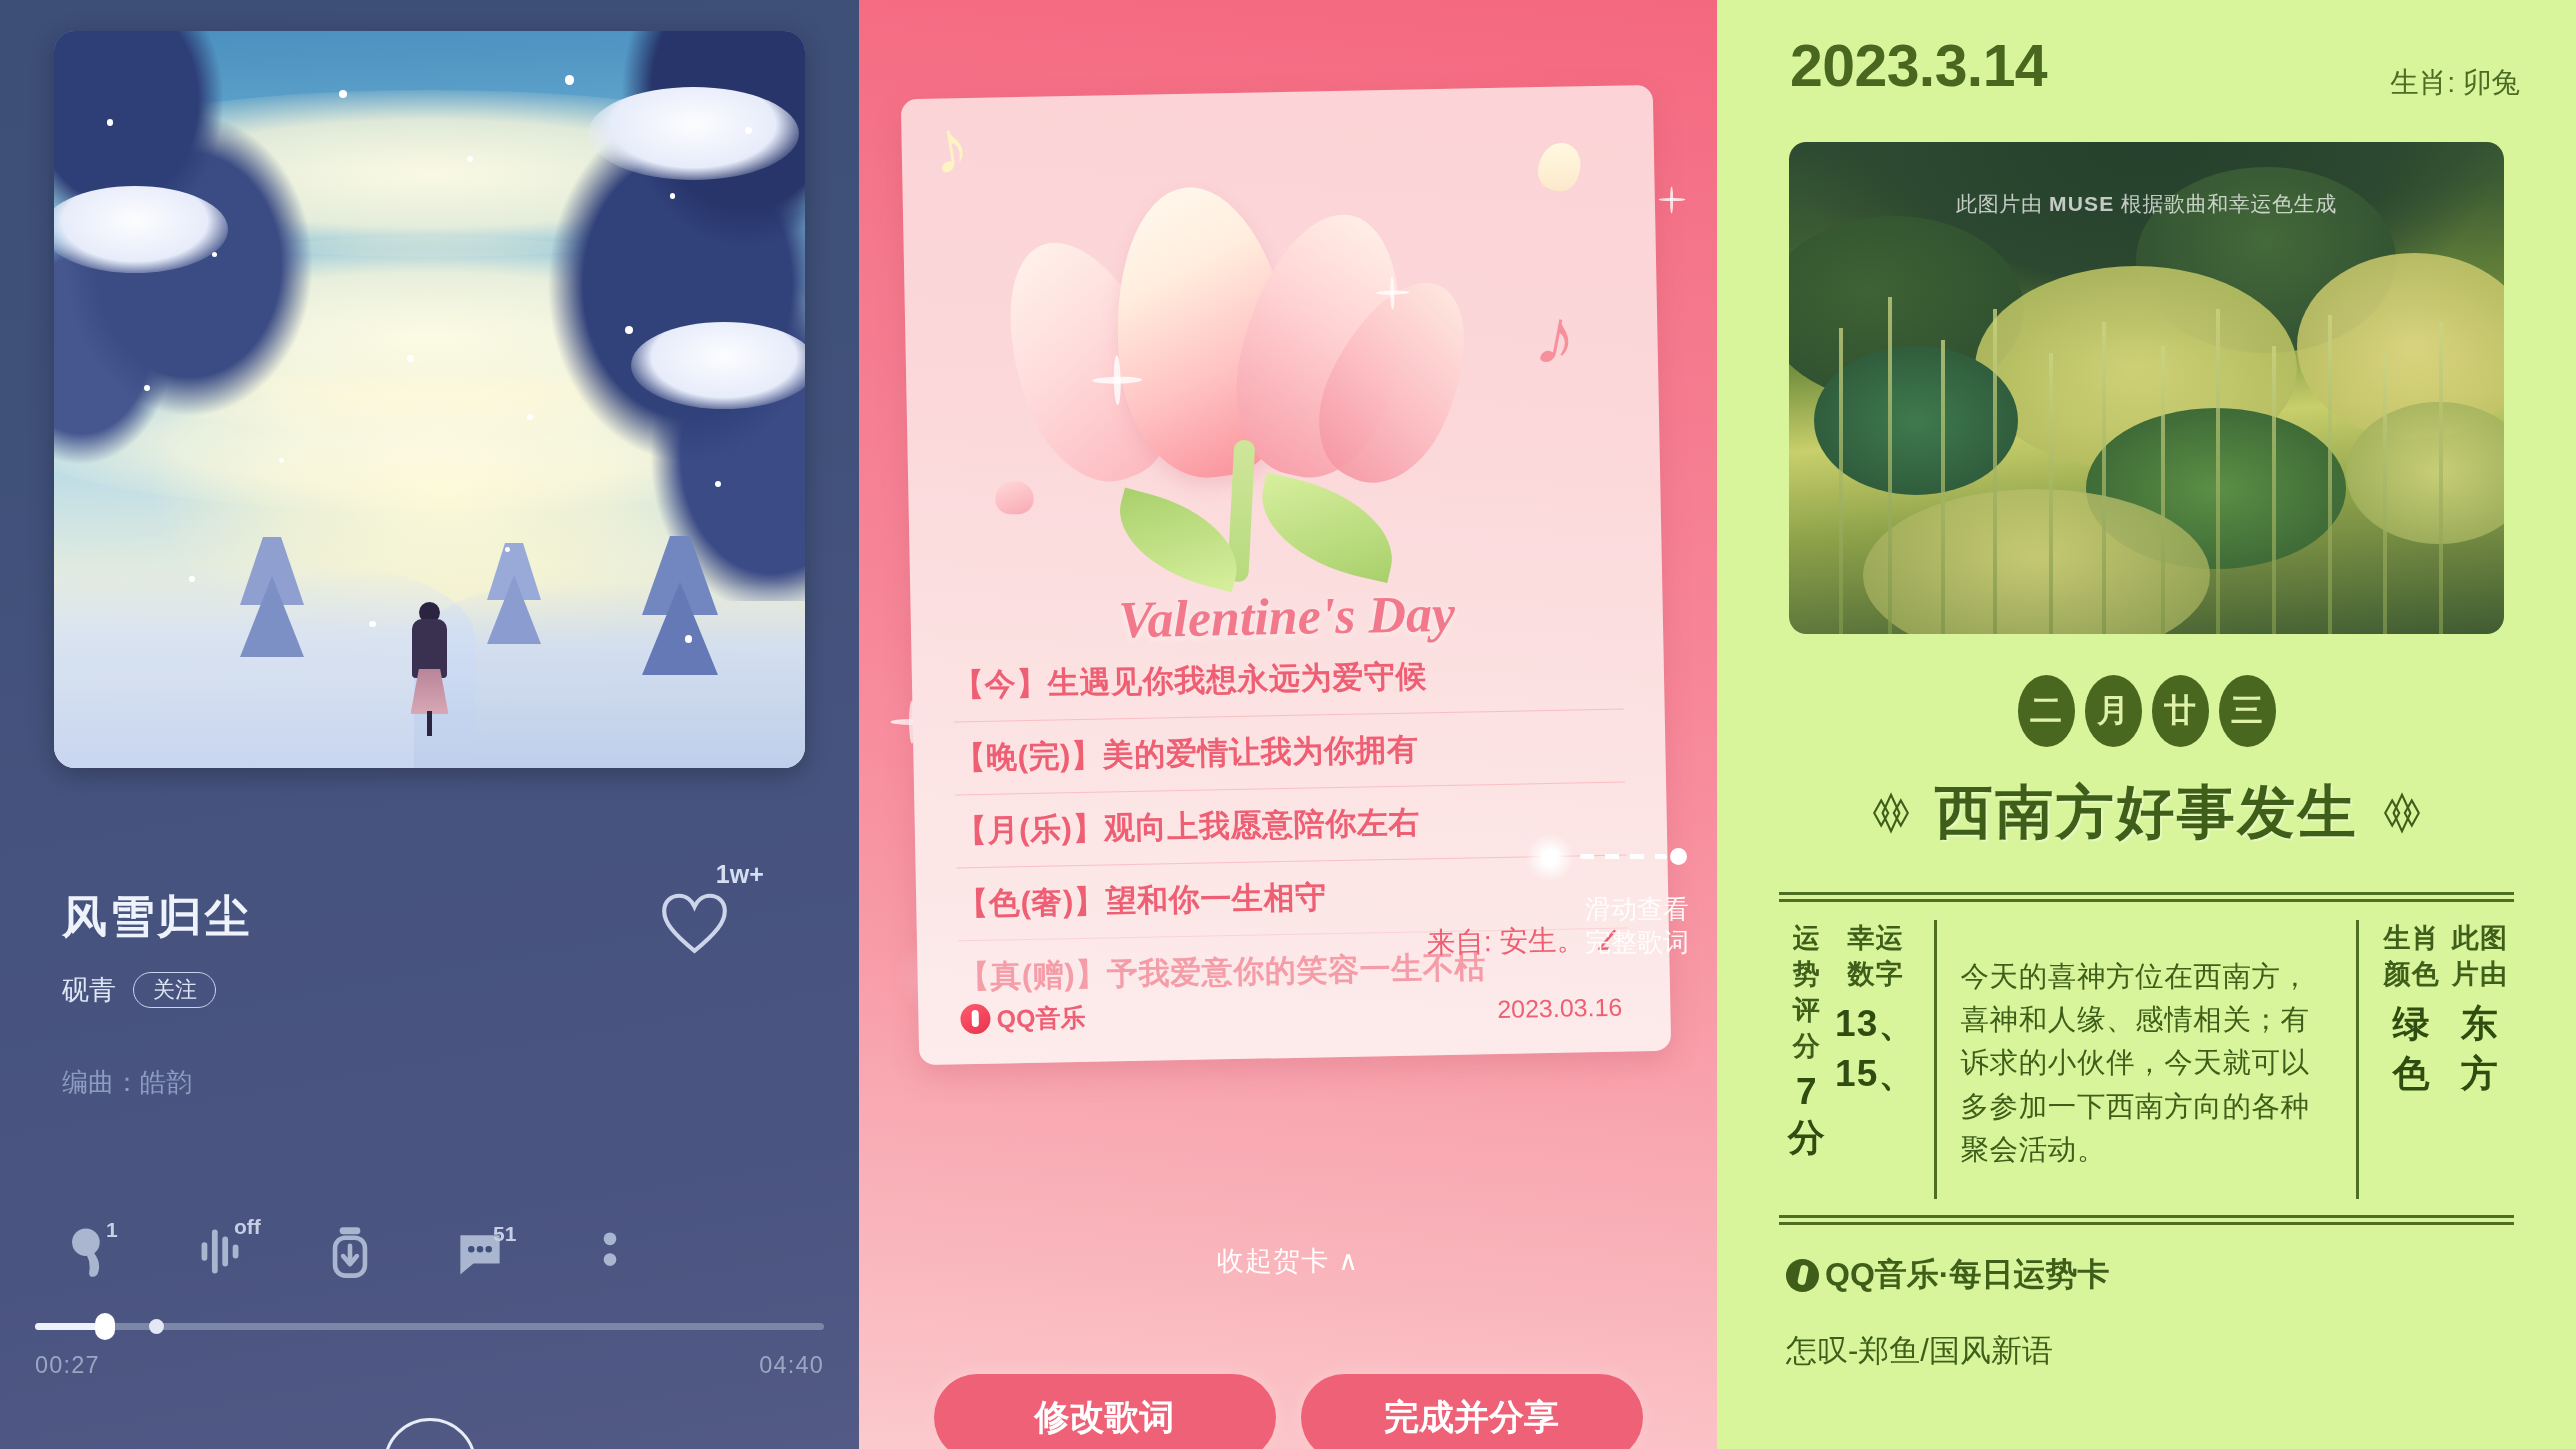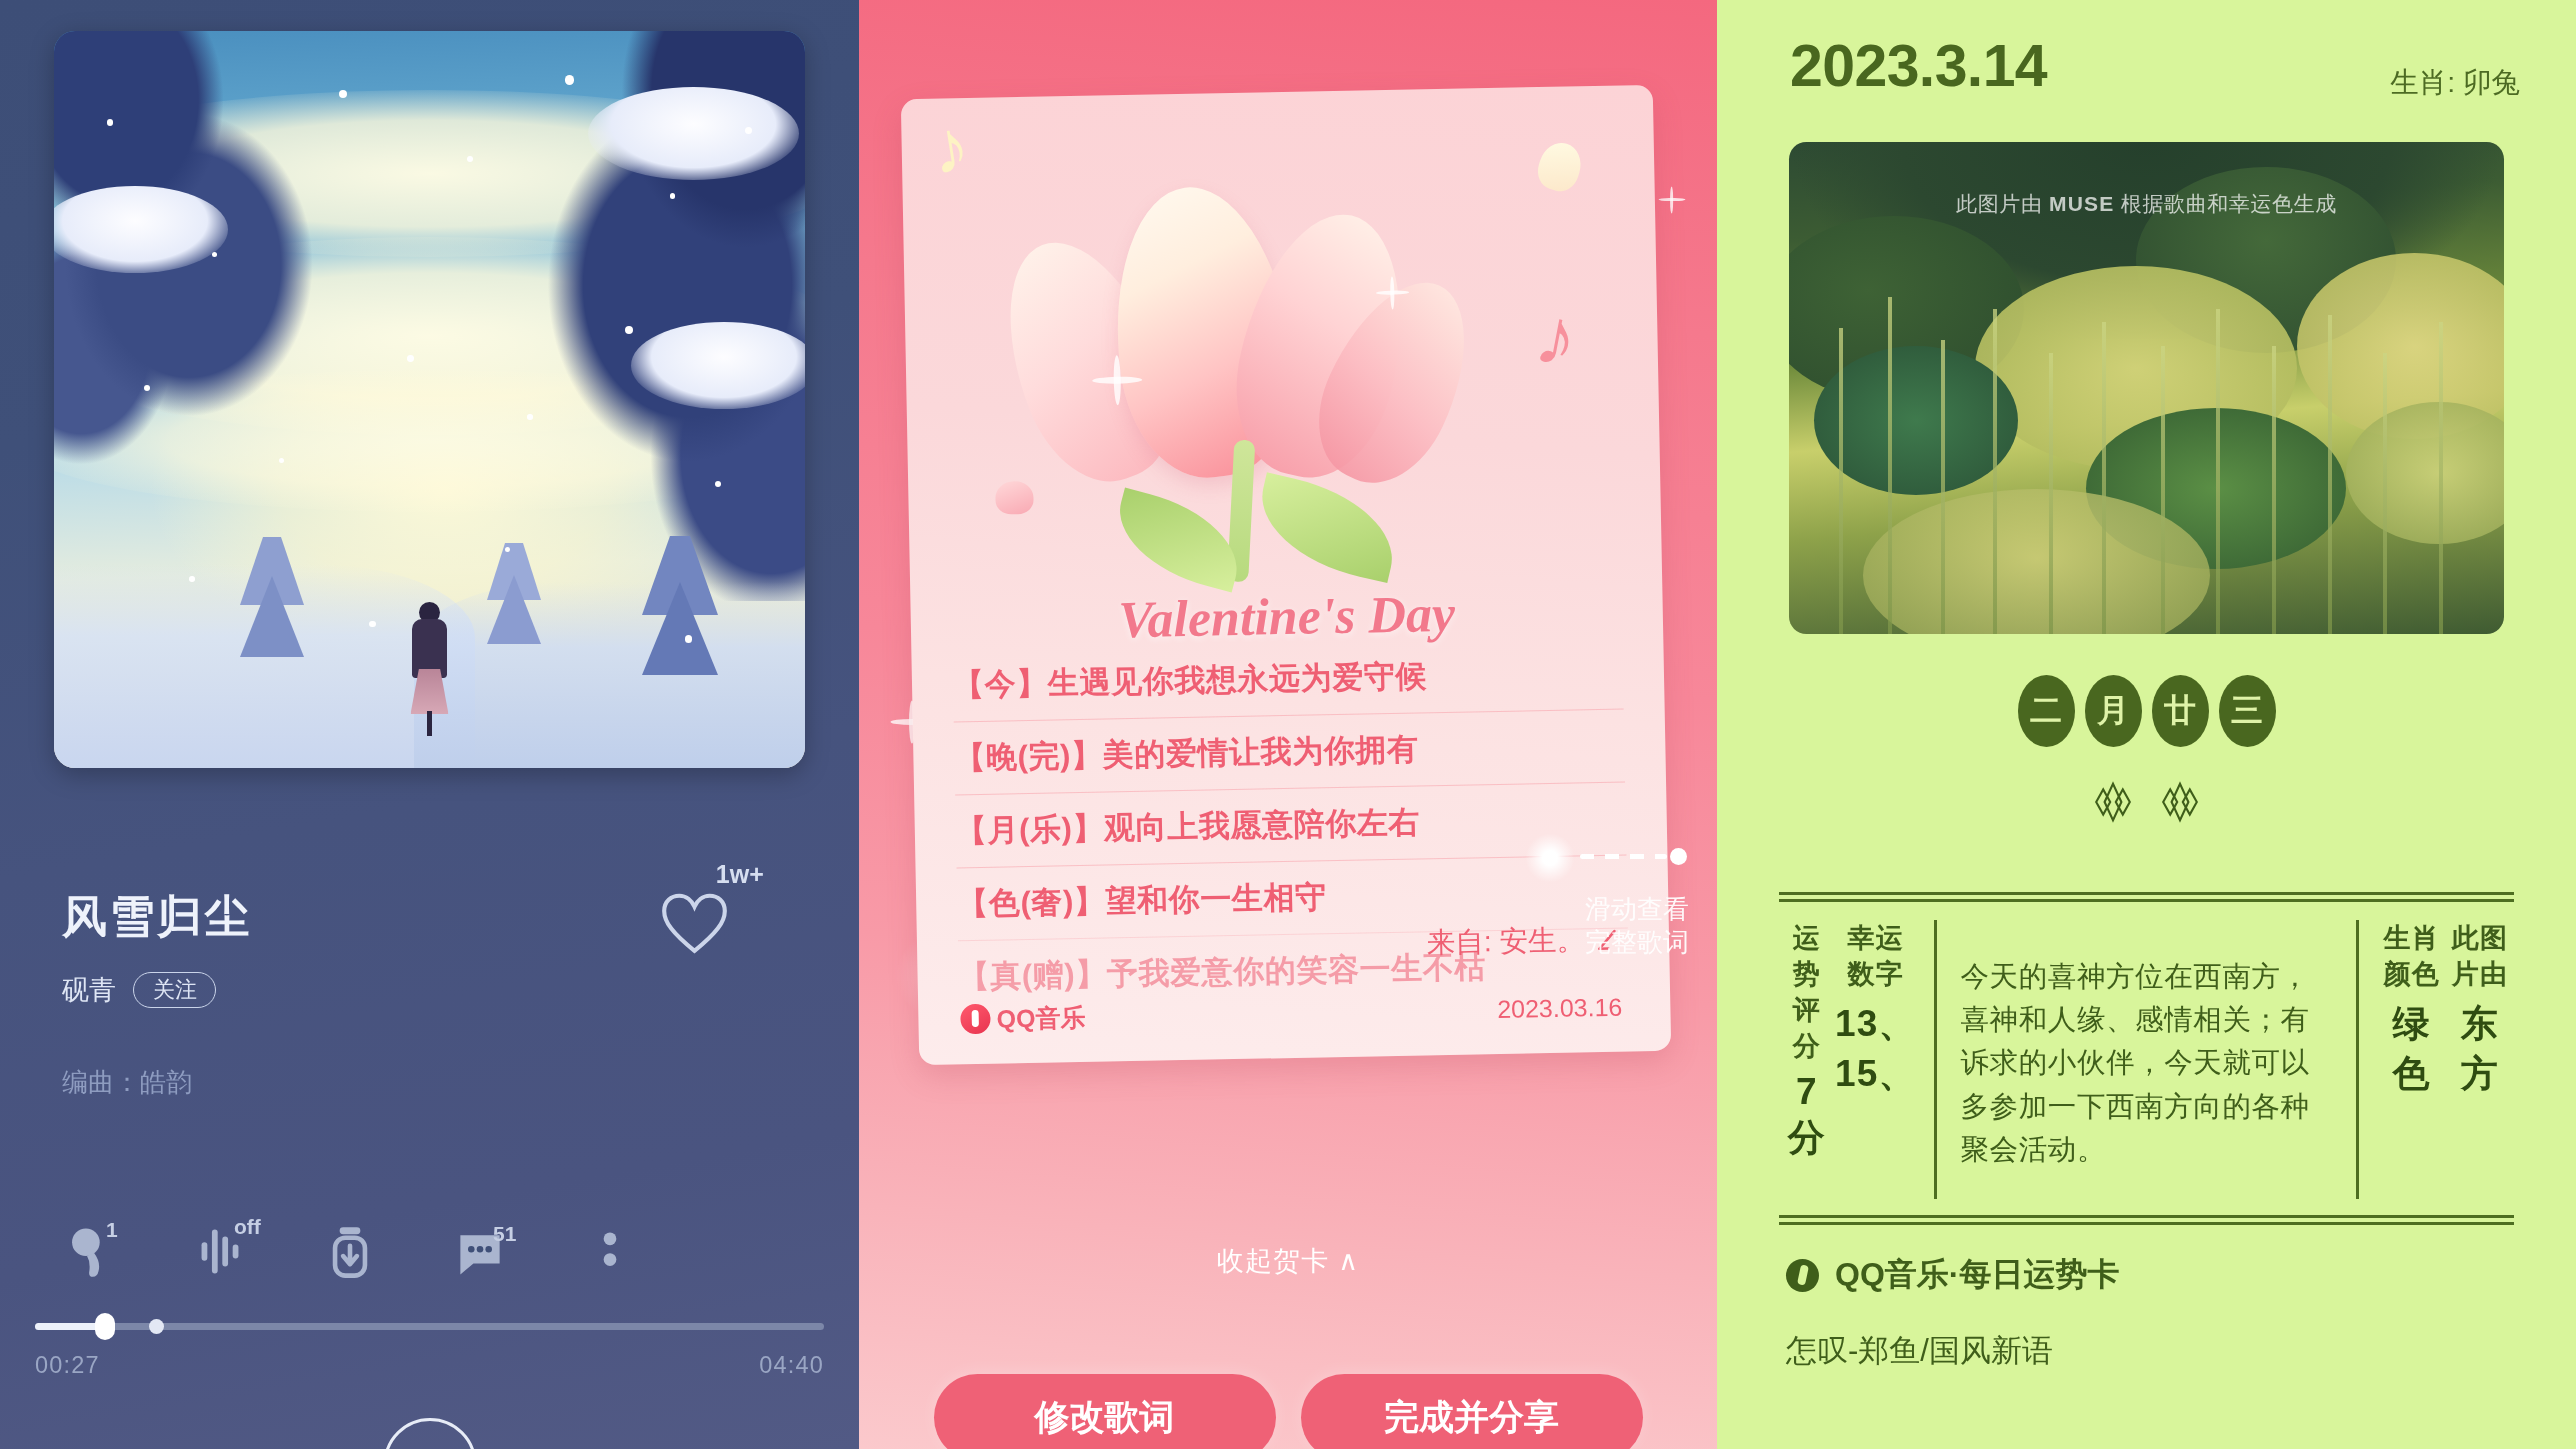--- a/index.html
+++ b/index.html
@@ -316,21 +316,21 @@
   .col-left{ width:155px; padding-right:17.3px; justify-content:space-around; text-align:center;}
   .col-mid{ flex:1; padding:0 23.5px; border-left:3.1px solid #4e6e21; border-right:3.1px solid #4e6e21; display:flex; align-items:center;}
   .col-right{ width:155px; padding-left:18.6px; justify-content:space-around; text-align:center;}
   .f-label{ font-size:27px; font-weight:700; color:#3f5e1a; letter-spacing:1.2px; }
   .f-value{ font-size:37px; font-weight:700; color:#2f4c11; margin-top:7.4px; letter-spacing:1.2px;}
   .f-body{
     font-size:28.5px; line-height:1.52; color:#3f5e1a; letter-spacing:0.6px;margin-top:7px;
   }
 
   .f-foot{ position:absolute; left:69px; top:1253px; }
-  .f-brand{ display:flex; align-items:center; gap:16px; font-size:32px; font-weight:700; color:#3f5e1a;}
+  .f-brand{ display:flex; align-items:center; gap:6px; font-size:32px; font-weight:700; color:#3f5e1a;}
   .f-mark{
     width:33px; height:33px; border-radius:50%; background:#3f5e1a; position:relative;
   }
   .f-mark::after{
     content:""; position:absolute; left:50%; top:6.8px; transform:translateX(-50%) rotate(12deg);
     width:8px; height:20px; border-radius:5px; background:#d8f59b;
   }
   .f-song{ margin-top:33px; font-size:31px; color:#3f5e1a; }
 </style>
 </head>
@@ -575,20 +575,21 @@
   </div>
 
   <div class="slogan">
     <svg class="diamond-orn" viewBox="0 0 60 80">
       <g fill="none" stroke="#3f5e1a" stroke-width="3">
         <path d="M18 40 L30 14 L42 40 L30 66 Z"></path>
         <path d="M6 40 L16 22 L26 40 L16 58 Z"></path>
         <path d="M34 40 L44 22 L54 40 L44 58 Z"></path>
       </g>
     </svg>
+    <span class="txt">西南方好事发生</span>
     <svg class="diamond-orn" viewBox="0 0 60 80">
       <g fill="none" stroke="#3f5e1a" stroke-width="3">
         <path d="M18 40 L30 14 L42 40 L30 66 Z"></path>
         <path d="M6 40 L16 22 L26 40 L16 58 Z"></path>
         <path d="M34 40 L44 22 L54 40 L44 58 Z"></path>
       </g>
     </svg>
   </div>
 
   <div class="dbl-rule rule-top"></div>

